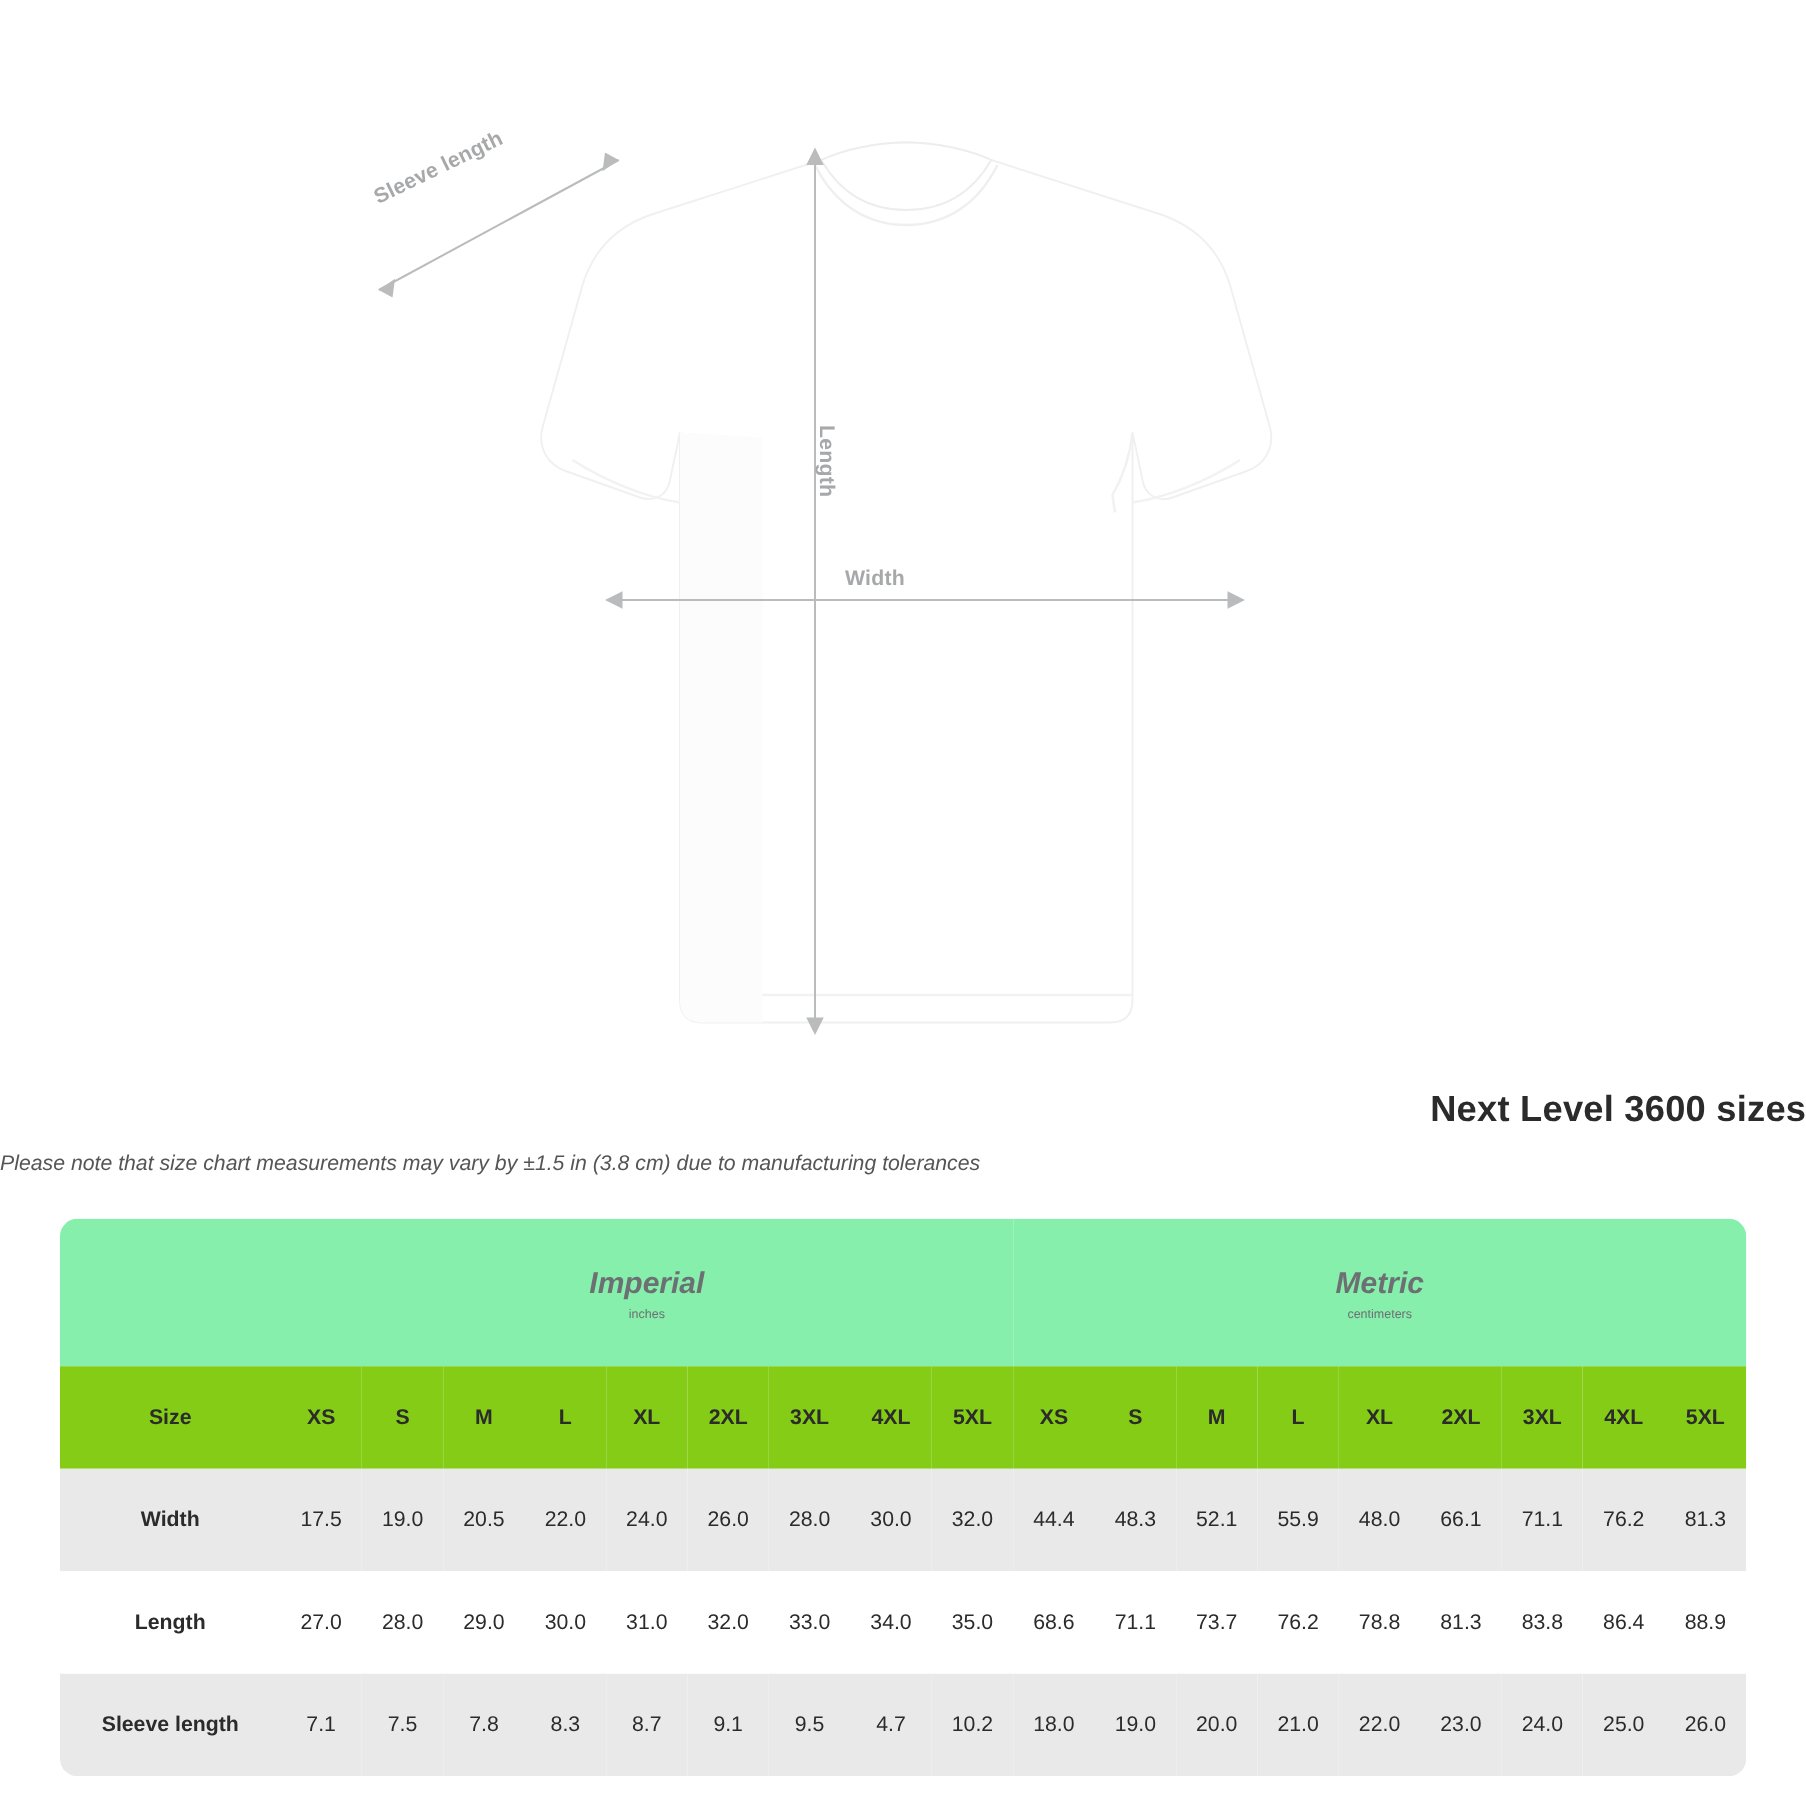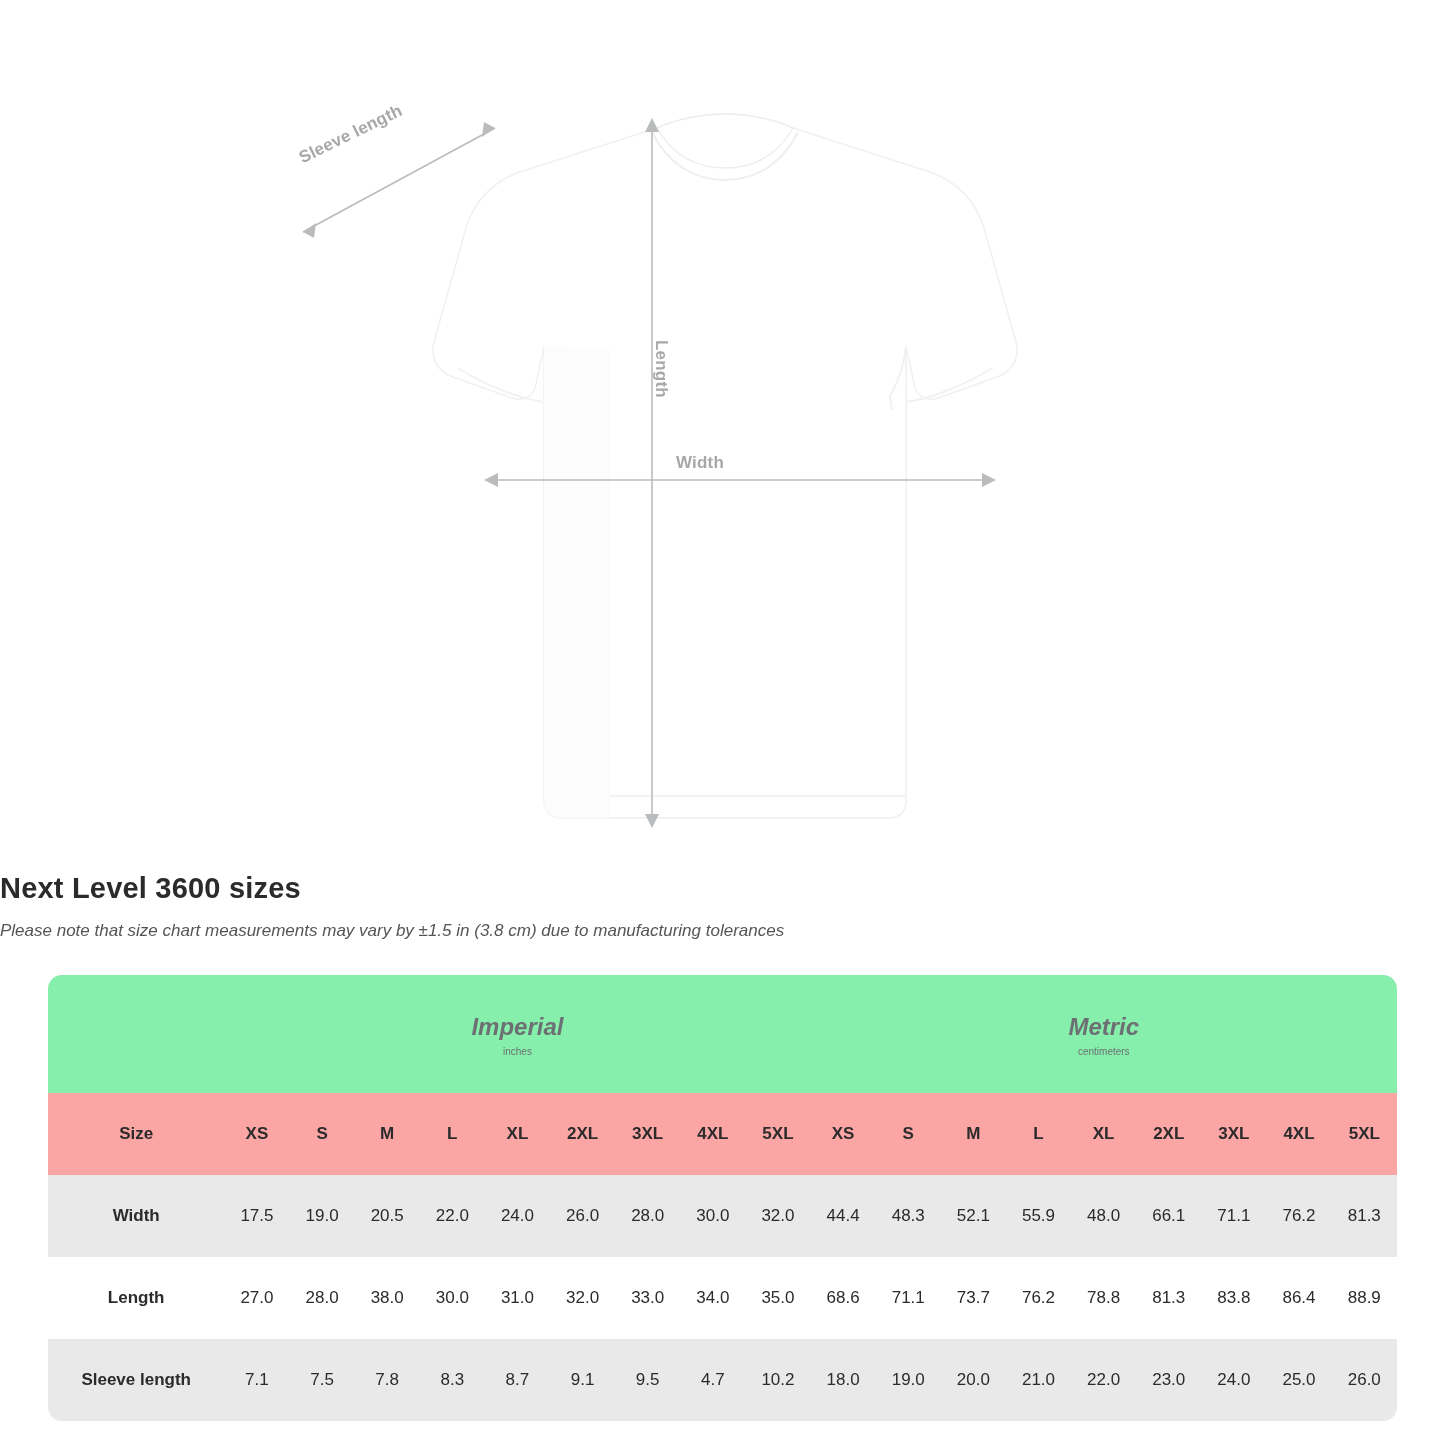--- a/index.html
+++ b/index.html
@@ -52,21 +52,21 @@
     writing-mode: vertical-rl;
     text-orientation: mixed;
   }
   .ann-width {
     left: 676px;
     top: 453px;
   }
 
   
   .heading {
-    text-align: left;
+    text-align: right;
     font-size: 29px;
     font-weight: bold;
     color: #2b2b2b;
     margin: 12px 0 0 0;
     letter-spacing: .2px;
   }
   .subheading {
     text-align: left;
     font-size: 17px;
     font-style: italic;
@@ -113,21 +113,21 @@
   }
 
   .row-label {
     width: 176px;
     font-weight: bold;
     font-size: 17px;
     color: #2b2b2b;
   }
   .corner-cell { background: #ffffff; }
 
-  tr.size-row td { height: 80px; background: #fca5a5; }
+  tr.size-row td { height: 80px; background: #84cc16; }
   tr.data-row-a td { height: 80px; background: #e9e9e9; }
   tr.data-row-b td { height: 80px; background: #ffffff; }
   tr.data-row-c td { height: 80px; background: #e9e9e9; }
 
   tr.size-row td.sz {
     font-weight: bold;
     color: #2b2b2b;
   }
   td.val { color: #2b2b2b; }
 
@@ -255,21 +255,21 @@
         <td class="val">66.1</td>
         <td class="val">71.1</td>
         <td class="val">76.2</td>
         <td class="val">81.3</td>
       </tr>
 
       <tr class="data-row-b">
         <td class="row-label">Length</td>
         <td class="val">27.0</td>
         <td class="val">28.0</td>
-        <td class="val">38.0</td>
+        <td class="val">29.0</td>
         <td class="val">30.0</td>
         <td class="val">31.0</td>
         <td class="val">32.0</td>
         <td class="val">33.0</td>
         <td class="val">34.0</td>
         <td class="val">35.0</td>
         <td class="val">68.6</td>
         <td class="val">71.1</td>
         <td class="val">73.7</td>
         <td class="val">76.2</td>

